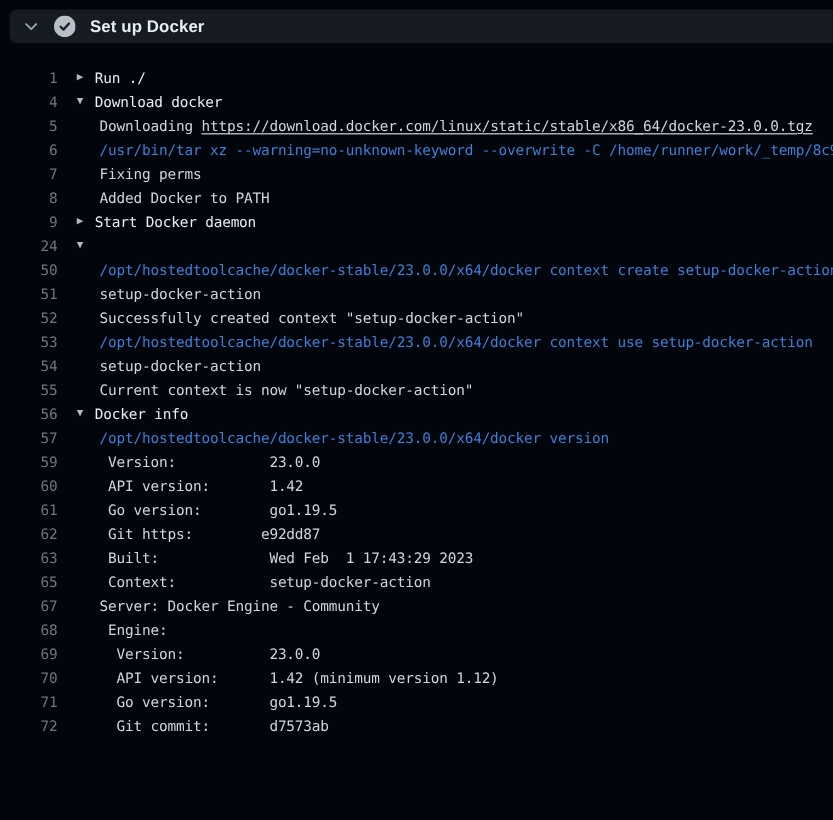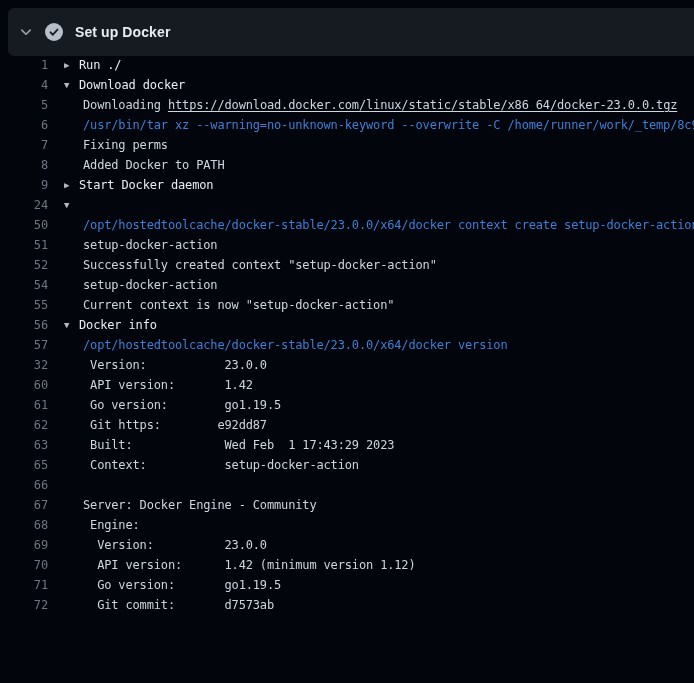--- a/index.html
+++ b/index.html
@@ -19,21 +19,21 @@
   html, body {
     margin: 0; padding: 0;
     width: 694px; height: 683px;
     background: var(--page_bg);
     overflow: hidden;
     font-family: "Liberation Sans", sans-serif;
   }
   .step-header {
     position: absolute;
     left: 8px; top: 8px; right: 0;
-    height: 48px;
+    height: 28px;
     background: var(--header_bg);
     border-radius: 6px 0 0 6px;
     display: flex;
     align-items: center;
     padding-left: 11px;
     cursor: pointer;
   }
   .step-header .chev { display: inline-flex; width: 14px; margin-right: 12px; }
   .step-header .status { display: inline-flex; width: 18px; height: 18px; margin-right: 12px; }
   .step-title {
@@ -104,30 +104,30 @@
     <div class="line group"><span class="ln">4</span><span class="content"><span class="arrow">▼</span><span>Download docker</span></span></div>
     <div class="line output"><span class="ln">5</span><span class="content"><span>Downloading </span><span class="link">https://download.docker.com/linux/static/stable/x86_64/docker-23.0.0.tgz</span></span></div>
     <div class="line command"><span class="ln">6</span><span class="content">/usr/bin/tar xz --warning=no-unknown-keyword --overwrite -C /home/runner/work/_temp/8c91</span></div>
     <div class="line output"><span class="ln">7</span><span class="content">Fixing perms</span></div>
     <div class="line output"><span class="ln">8</span><span class="content">Added Docker to PATH</span></div>
     <div class="line group"><span class="ln">9</span><span class="content"><span class="arrow">▶</span><span>Start Docker daemon</span></span></div>
     <div class="line group"><span class="ln">24</span><span class="content"><span class="arrow">▼</span></span></div>
     <div class="line command"><span class="ln">50</span><span class="content">/opt/hostedtoolcache/docker-stable/23.0.0/x64/docker context create setup-docker-action</span></div>
     <div class="line output"><span class="ln">51</span><span class="content">setup-docker-action</span></div>
     <div class="line output"><span class="ln">52</span><span class="content">Successfully created context "setup-docker-action"</span></div>
+    <div class="line command"><span class="ln">53</span><span class="content">/opt/hostedtoolcache/docker-stable/23.0.0/x64/docker context use setup-docker-action</span></div>
     <div class="line output"><span class="ln">54</span><span class="content">setup-docker-action</span></div>
     <div class="line output"><span class="ln">55</span><span class="content">Current context is now "setup-docker-action"</span></div>
     <div class="line group"><span class="ln">56</span><span class="content"><span class="arrow">▼</span><span>Docker info</span></span></div>
     <div class="line command"><span class="ln">57</span><span class="content">/opt/hostedtoolcache/docker-stable/23.0.0/x64/docker version</span></div>
-    <div class="line output"><span class="ln">32</span><span class="content"> Version:           23.0.0</span></div>
+    <div class="line output"><span class="ln">59</span><span class="content"> Version:           23.0.0</span></div>
     <div class="line output"><span class="ln">60</span><span class="content"> API version:       1.42</span></div>
     <div class="line output"><span class="ln">61</span><span class="content"> Go version:        go1.19.5</span></div>
     <div class="line output"><span class="ln">62</span><span class="content"> Git https:        e92dd87</span></div>
     <div class="line output"><span class="ln">63</span><span class="content"> Built:             Wed Feb  1 17:43:29 2023</span></div>
     <div class="line output"><span class="ln">65</span><span class="content"> Context:           setup-docker-action</span></div>
-    <div class="line output"><span class="ln">66</span><span class="content"></span></div>
     <div class="line output"><span class="ln">67</span><span class="content">Server: Docker Engine - Community</span></div>
     <div class="line output"><span class="ln">68</span><span class="content"> Engine:</span></div>
     <div class="line output"><span class="ln">69</span><span class="content">  Version:          23.0.0</span></div>
     <div class="line output"><span class="ln">70</span><span class="content">  API version:      1.42 (minimum version 1.12)</span></div>
     <div class="line output"><span class="ln">71</span><span class="content">  Go version:       go1.19.5</span></div>
     <div class="line output"><span class="ln">72</span><span class="content">  Git commit:       d7573ab</span></div>
   </div>
 
 </body></html>

